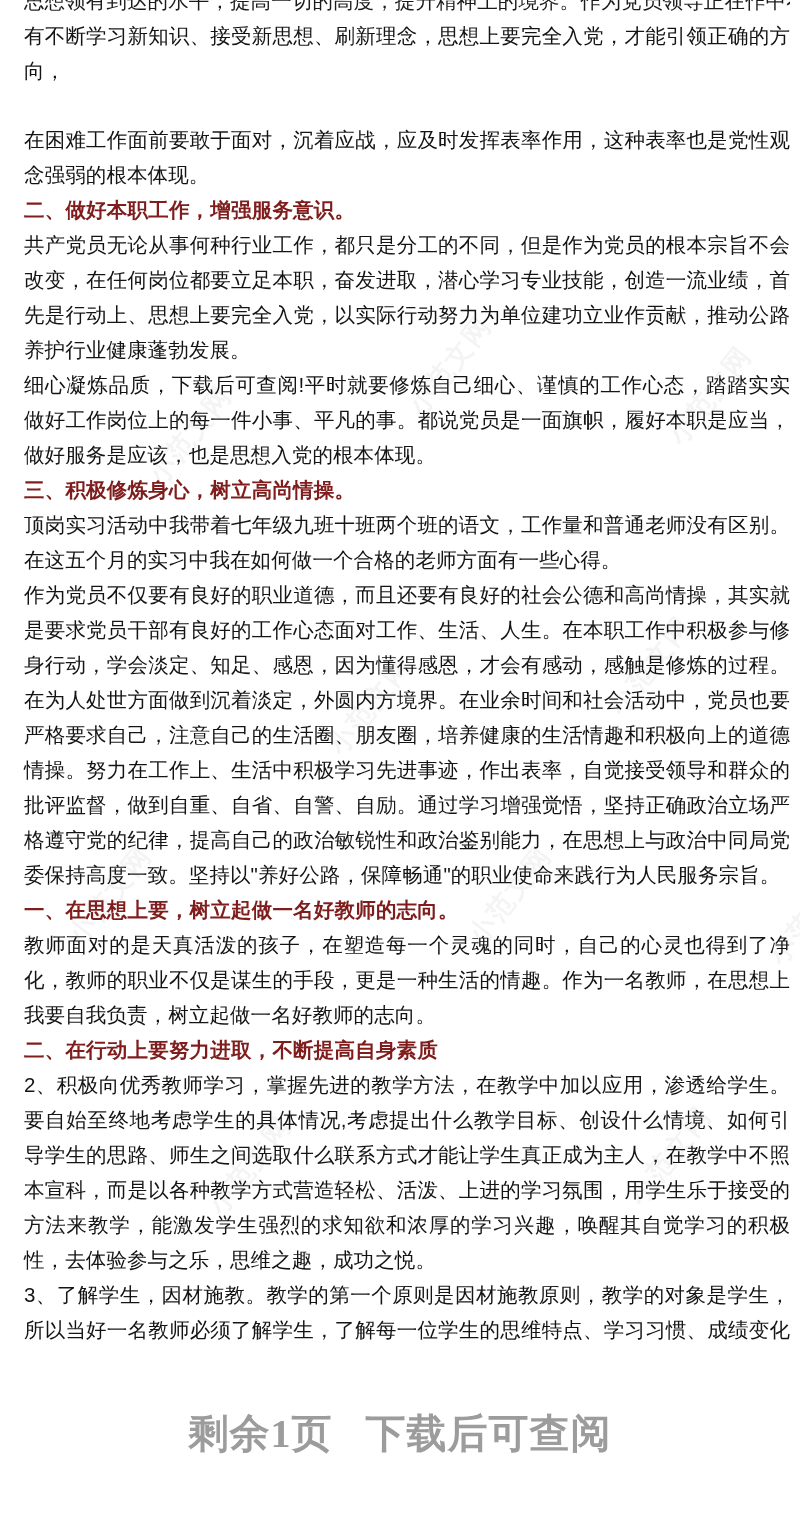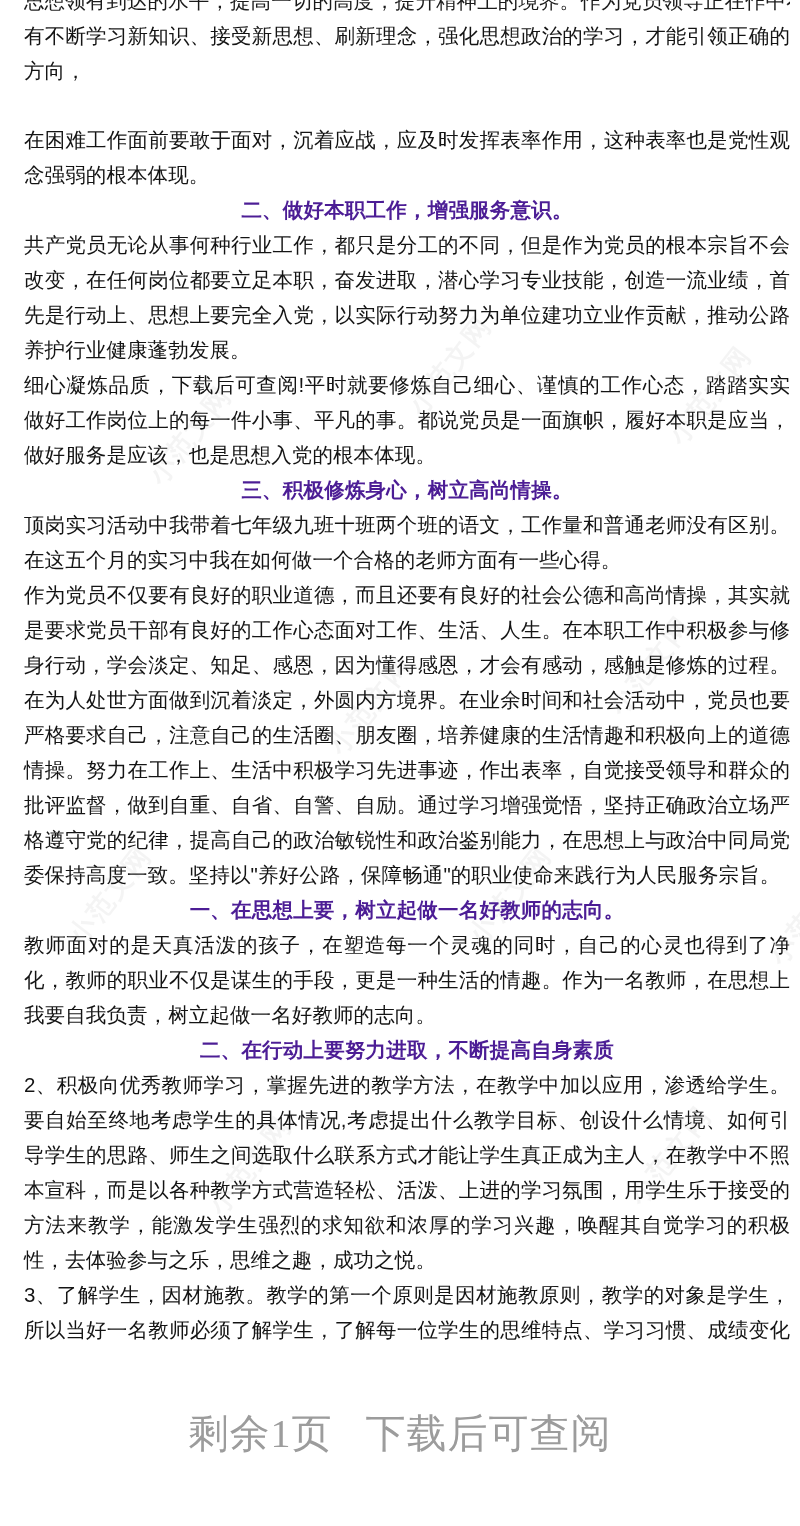--- a/index.html
+++ b/index.html
@@ -81,44 +81,43 @@
     text-justify: inter-ideograph;
     letter-spacing: 0.1px;
     color: #141414;
   }
 
   h3.heading {
     margin: 0;
     font-size: 20.5px;
     line-height: 35px;
     font-weight: 700;
-    color: #4c1d95;
+    color: #7f1d1d;
     letter-spacing: 0.2px;
-    text-align: center;
   }
 
   .gap-lg { height: 34px; }
 
   
   #footer-banner {
     position: absolute;
     left: 0;
     right: 0;
     bottom: 0;
     height: 186px;
     display: flex;
     align-items: center;
     justify-content: center;
     z-index: 3;
     background: #ffffff;
   }
   #footer-banner .txt {
     color: #9c9c9c;
     font-size: 40px;
-    font-weight: 400;
+    font-weight: 700;
     letter-spacing: 1px;
     font-family: "Liberation Serif", "DejaVu Serif", serif;
     white-space: pre;
   }
 </style>
 </head>
 <body>
 
 <div id="page">
 
@@ -134,21 +133,21 @@
     <div class="wm" style="left:200px; top:1200px;">小范文网</div>
     <div class="wm" style="left:620px; top:1190px;">小范文网</div>
   </div>
 
   <div id="doc-body">
 
     <div class="clipline">
       <div class="inner">思想领有到达的水平，提高一切的高度，提升精神上的境界。作为党员领导正在作中不只</div>
     </div>
 
-    <p class="para">有不断学习新知识、接受新思想、刷新理念，强化思想政治的学习，才能引领正确的方向，</p>
+    <p class="para">有不断学习新知识、接受新思想、刷新理念，思想上要完全入党，才能引领正确的方向，</p>
 
     <div class="gap-lg"></div>
 
     <p class="para">在困难工作面前要敢于面对，沉着应战，应及时发挥表率作用，这种表率也是党性观念强弱的根本体现。</p>
 
     <h3 class="heading">二、做好本职工作，增强服务意识。</h3>
 
     <p class="para">共产党员无论从事何种行业工作，都只是分工的不同，但是作为党员的根本宗旨不会改变，在任何岗位都要立足本职，奋发进取，潜心学习专业技能，创造一流业绩，首先是行动上、思想上要完全入党，以实际行动努力为单位建功立业作贡献，推动公路养护行业健康蓬勃发展。</p>
 
     <p class="para">细心凝炼品质，下载后可查阅!平时就要修炼自己细心、谨慎的工作心态，踏踏实实做好工作岗位上的每一件小事、平凡的事。都说党员是一面旗帜，履好本职是应当，做好服务是应该，也是思想入党的根本体现。</p>

